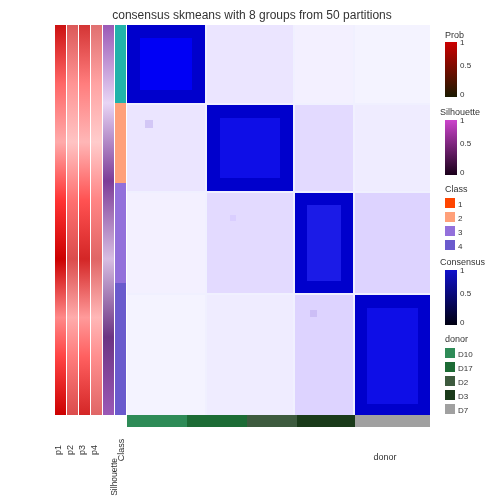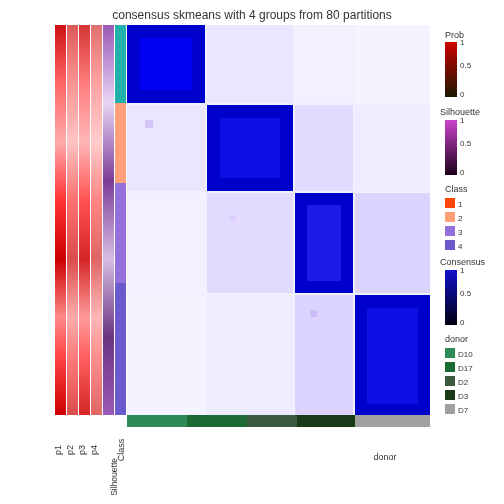--- a/index.html
+++ b/index.html
@@ -23,21 +23,21 @@
       font-size: 12px;
       color: #333;
       white-space: nowrap;
     }
   </style>
 </head>
 <body>
 
 <div class="chart-container">
 
-  <div class="chart-title">consensus skmeans with 4 groups from 80 partitions</div>
+  <div class="chart-title">consensus skmeans with 8 groups from 50 partitions</div>
 
   <svg width="504" height="504" style="position:absolute;top:0;left:0;">
 
     <rect x="55" y="25" width="375" height="390" fill="white"></rect>
 
     <defs>
       <linearGradient id="redGrad" x1="0" y1="0" x2="0" y2="1">
         <stop offset="0%" stop-color="#CC1111"></stop>
         <stop offset="15%" stop-color="#FF6666"></stop>
         <stop offset="30%" stop-color="#FFAAAA"></stop>

